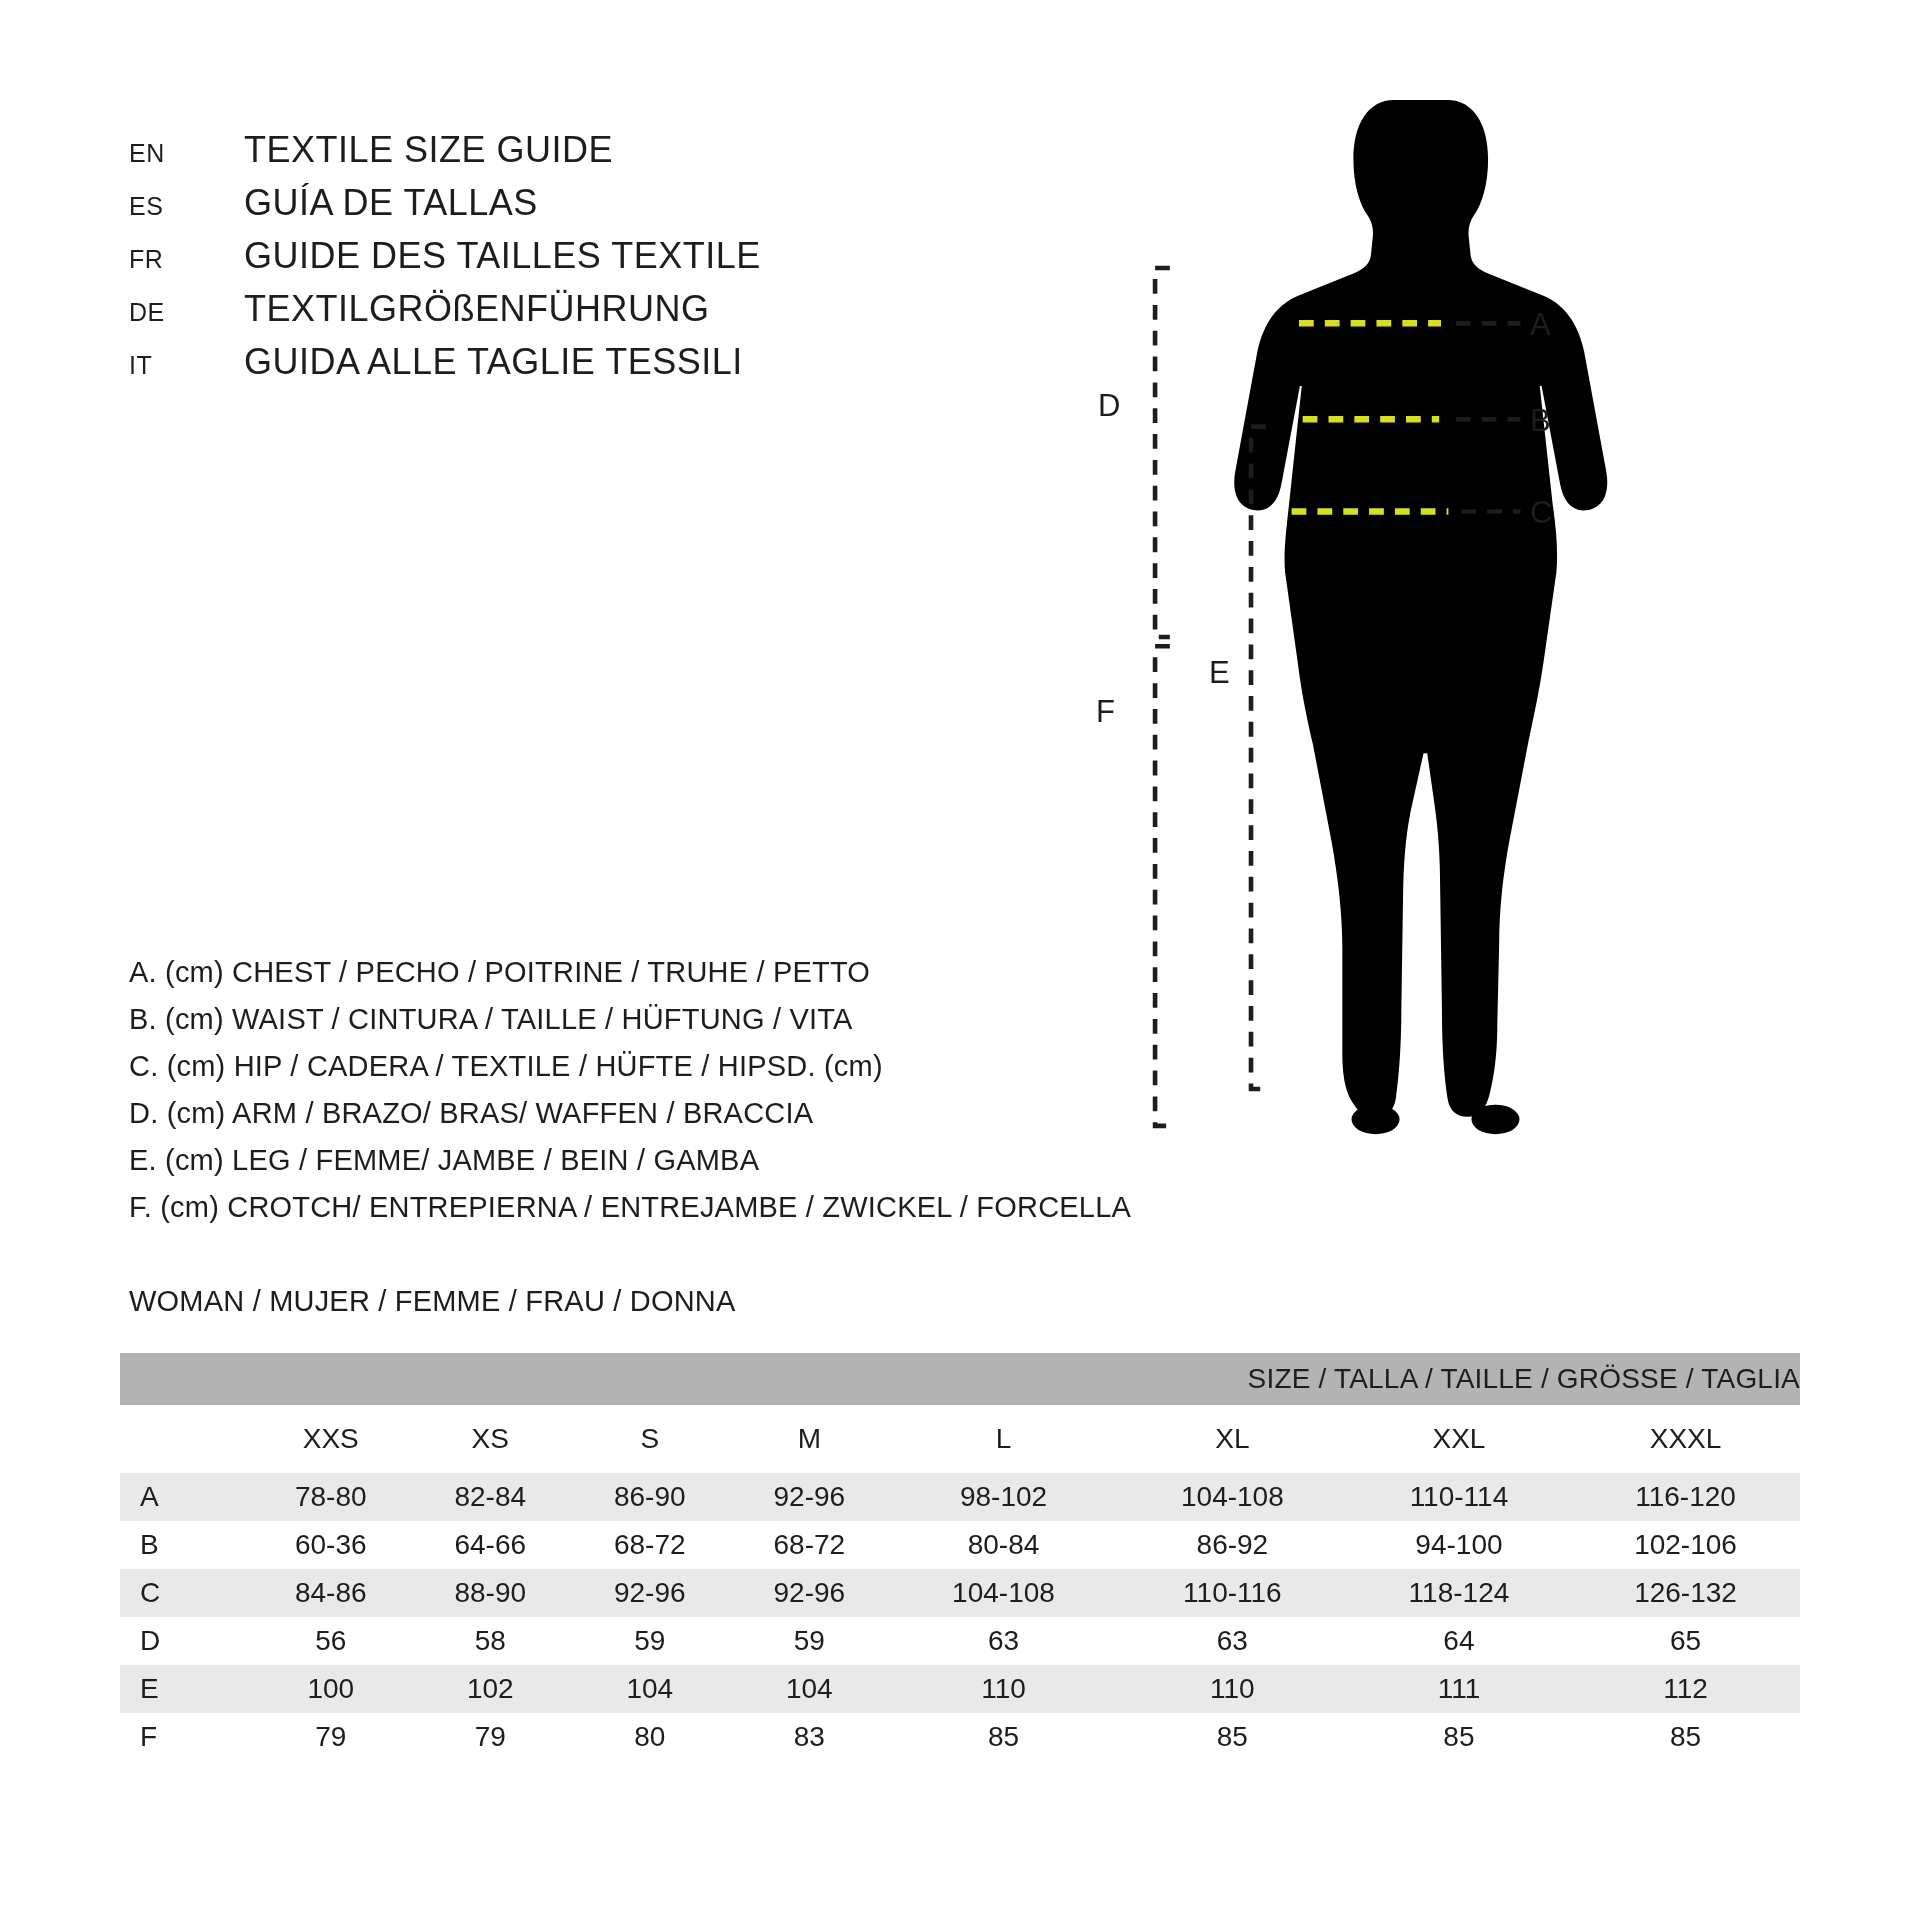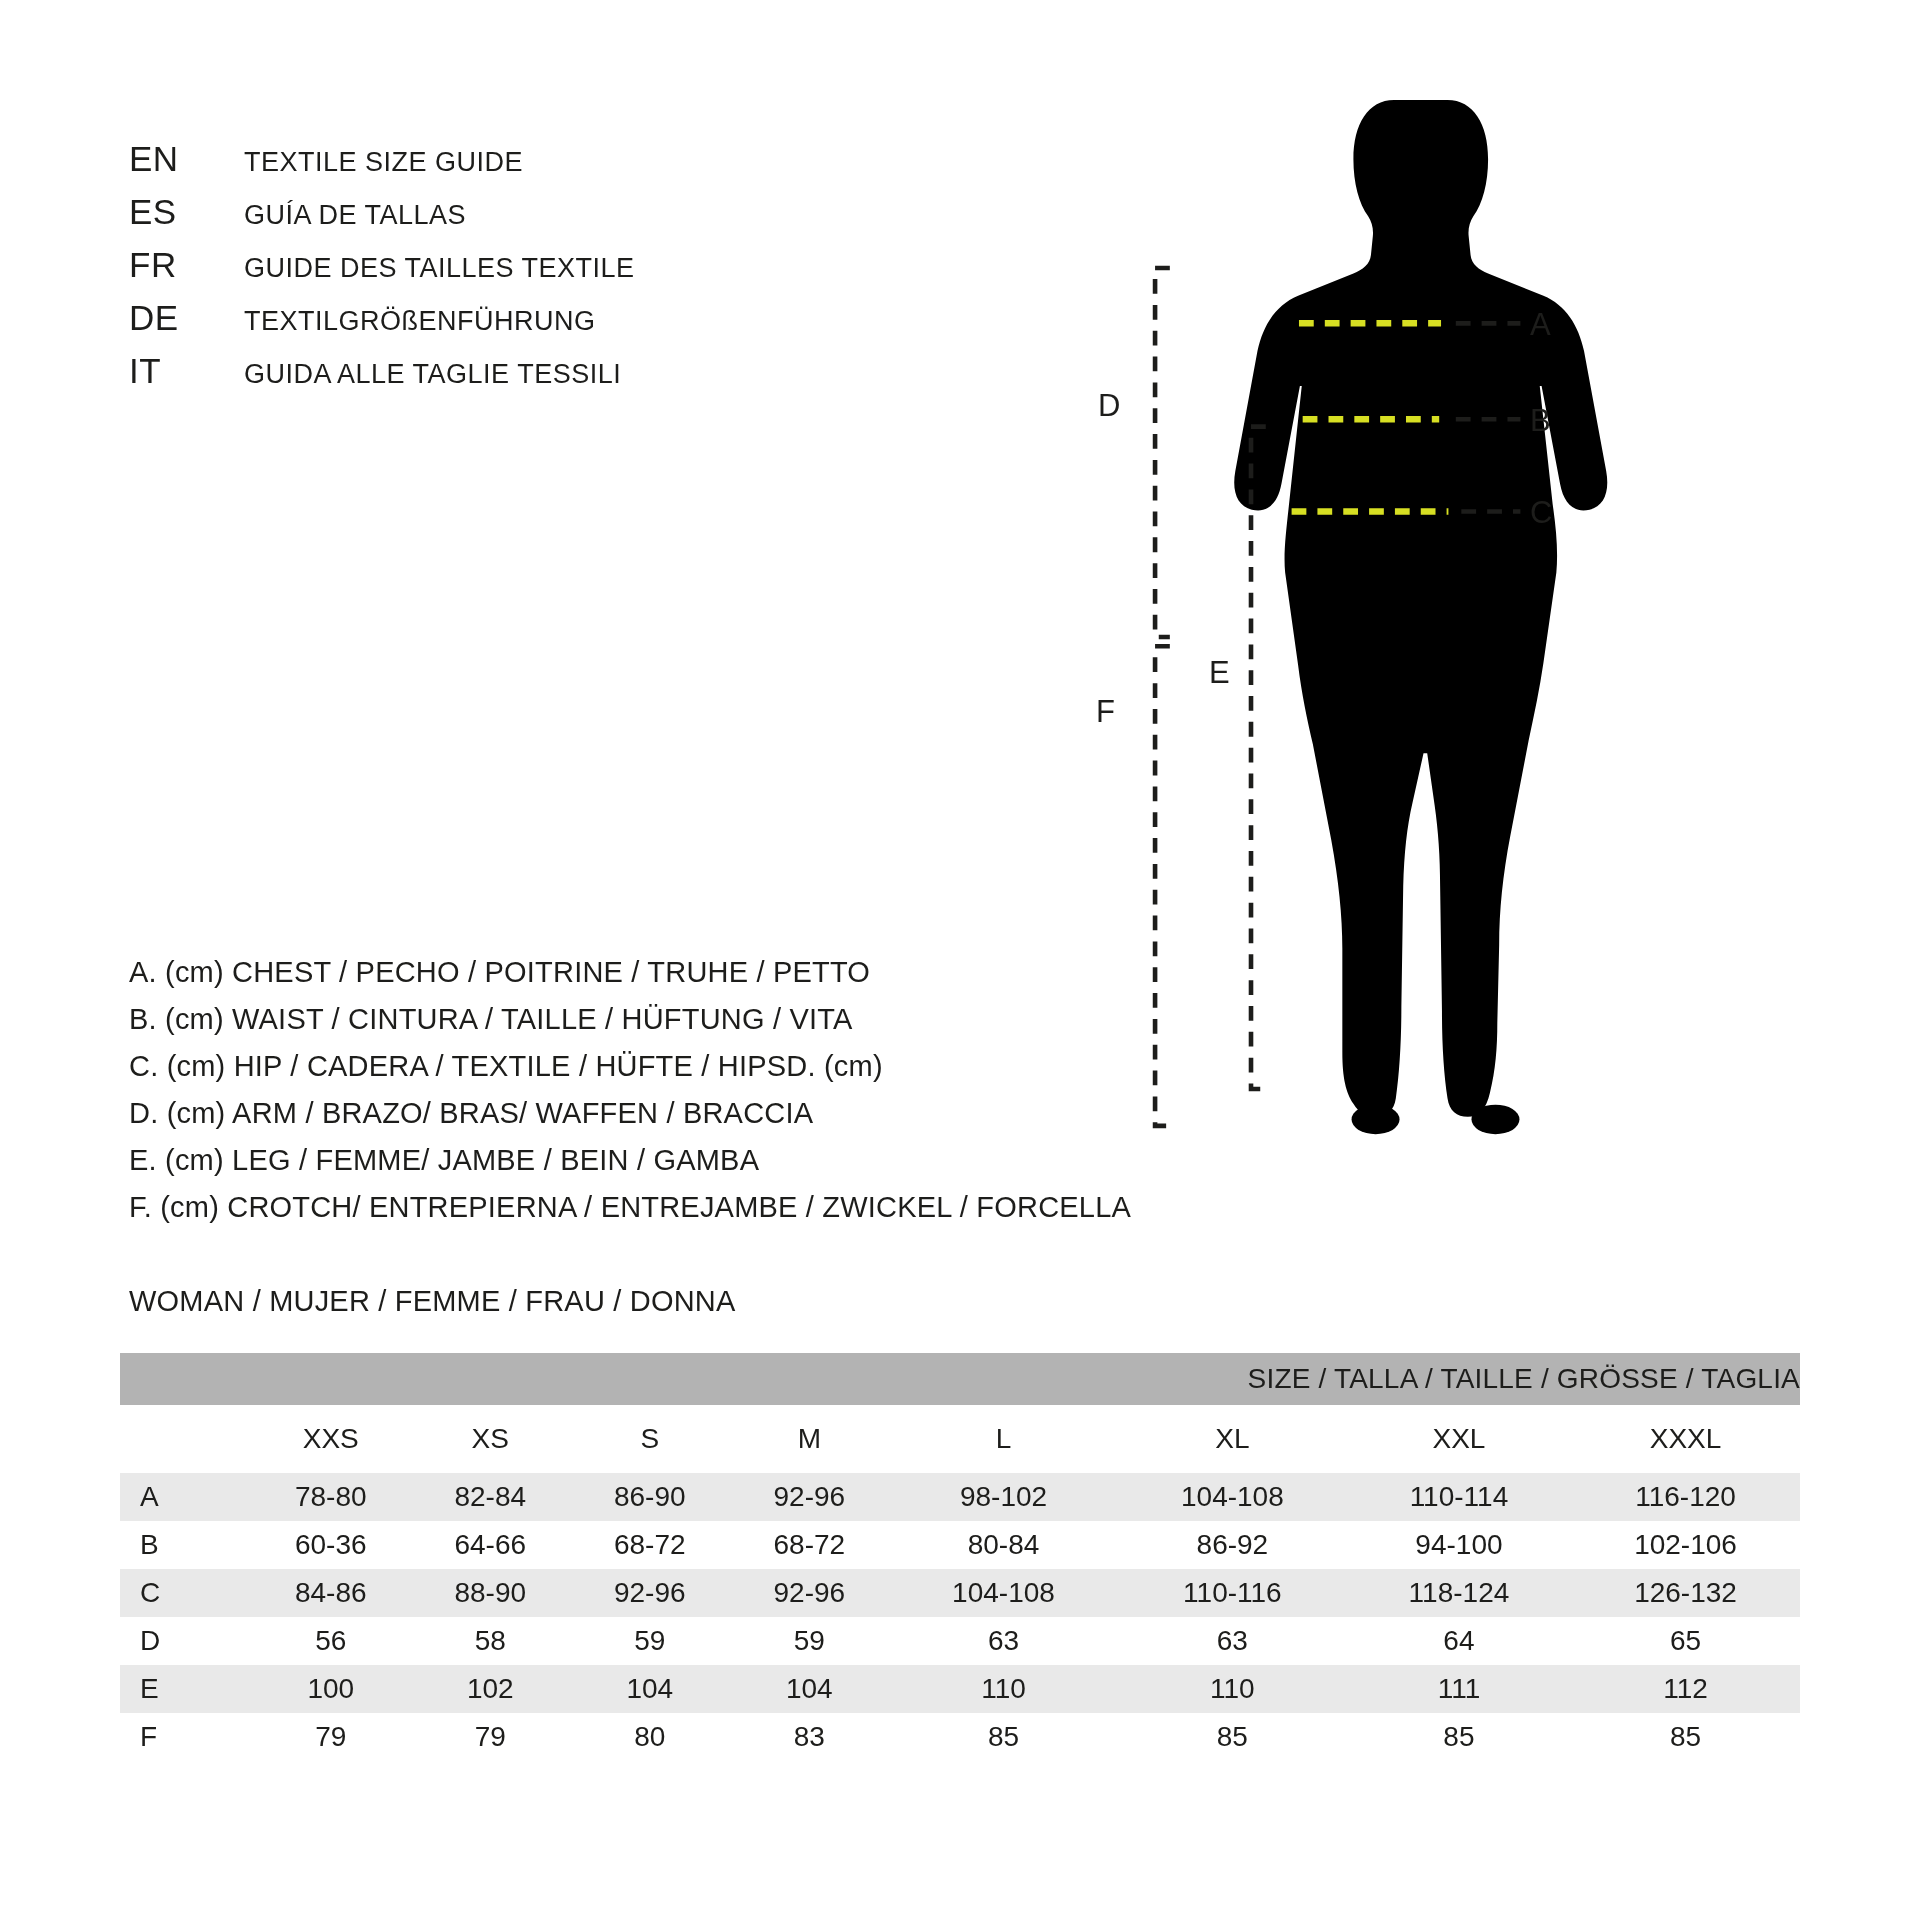--- a/index.html
+++ b/index.html
@@ -27,26 +27,26 @@
     left: 129px;
     top: 111px;
   }
   .title-row {
     display: flex;
     align-items: baseline;
     height: 53px;
   }
   .title-lang {
     width: 115px;
-    font-size: 35px;
+    font-size: 25px;
     letter-spacing: 0.5px;
     margin-top: 28px;
   }
   .title-text {
-    font-size: 27px;
+    font-size: 36px;
     letter-spacing: 0.5px;
     white-space: nowrap;
   }
 
   
   .legend-block {
     position: absolute;
     left: 129px;
     top: 956px;
   }

